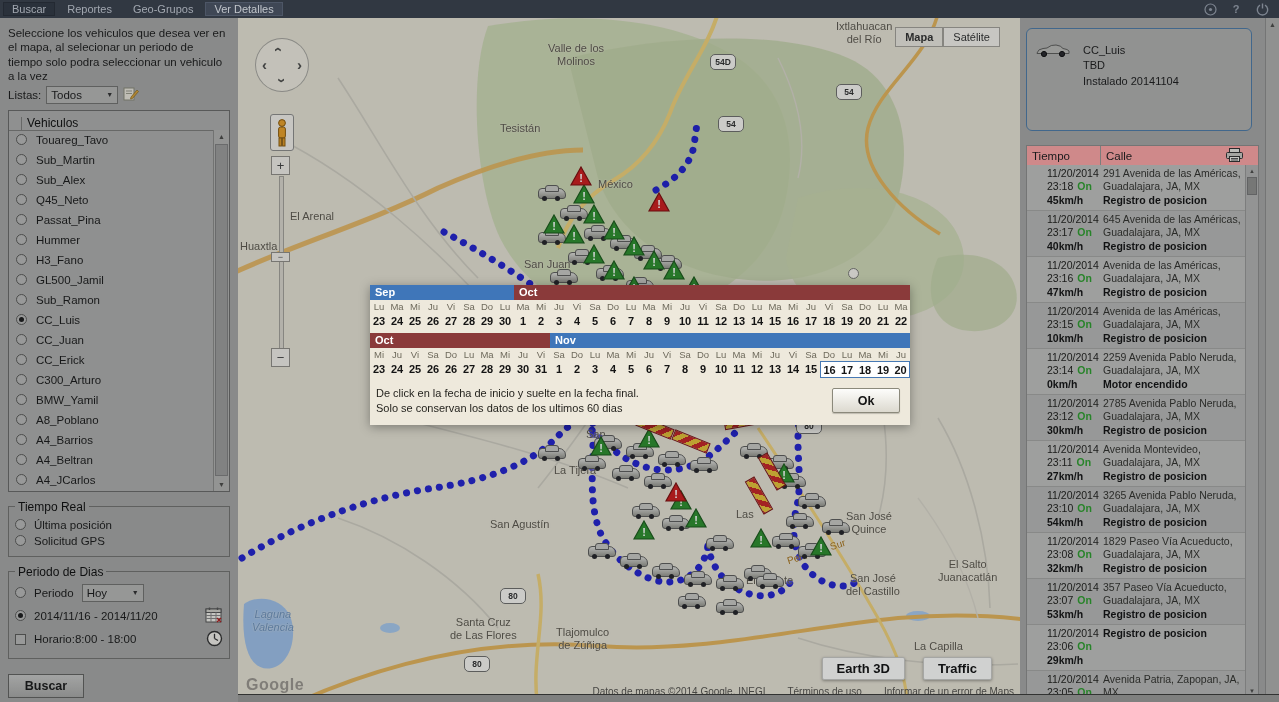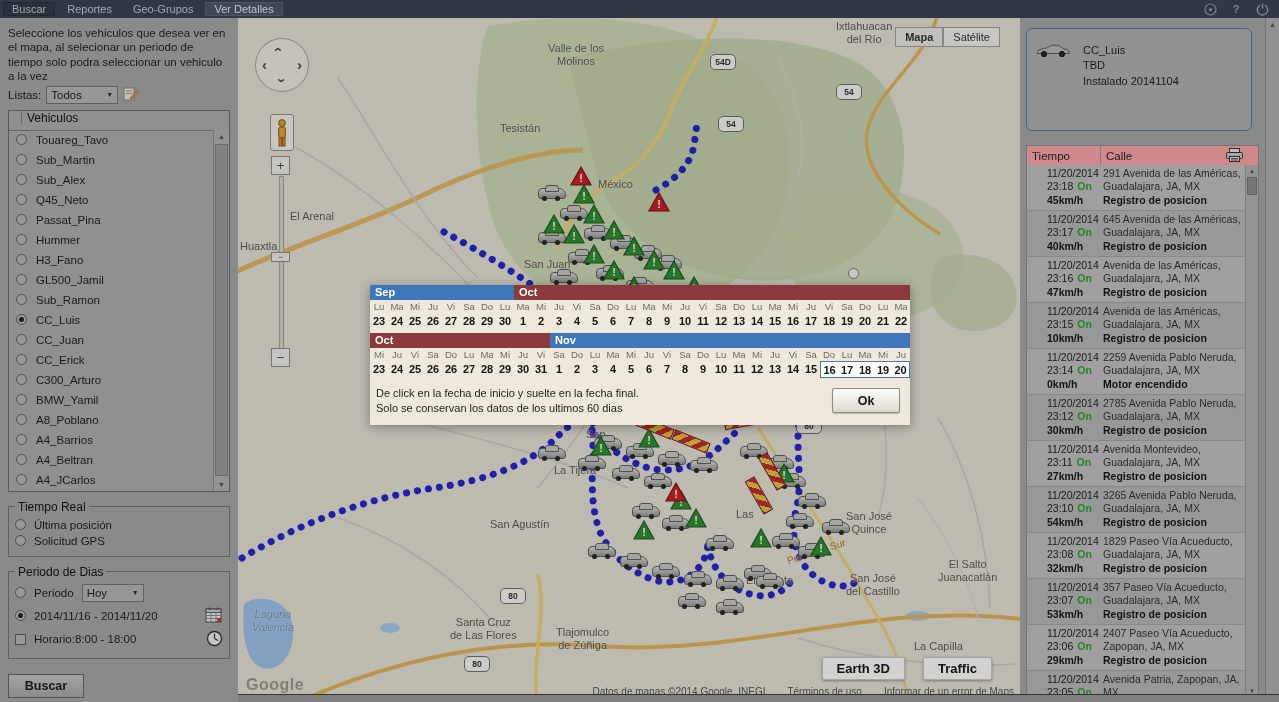--- a/index.html
+++ b/index.html
@@ -15,21 +15,21 @@
   .tb-ico{width:14px;height:14px;display:flex;align-items:center;justify-content:center;font-size:11px;font-weight:bold;}
   
   .sidebar{position:absolute;left:0;top:18px;width:238px;height:684px;background:#a7a7a5;
            box-sizing:border-box;padding:8px 8px 0 8px;z-index:10;}
   .intro{font-size:11.5px;color:#1d1d1d;line-height:1.26;}
   .listas-row{display:flex;align-items:center;gap:5px;margin-top:2px;font-size:11.5px;color:#1d1d1d;}
   .sel-box{background:#b6b6b4;border:1px solid #737371;height:16px;min-width:62px;display:flex;
            align-items:center;justify-content:space-between;padding:0 4px;font-size:11.5px;cursor:pointer;}
   .sel-box .arr{font-size:7px;color:#333;margin-left:6px;}
   .veh-box{margin-top:6px;border:1px solid #6b6b69;height:382px;position:relative;background:#aeaeac;box-sizing:border-box;}
-  .veh-header{height:19px;border-bottom:1px solid #7d7d7b;display:flex;align-items:flex-start;font-size:12px;color:#111;}
+  .veh-header{height:19px;border-bottom:1px solid #7d7d7b;display:flex;align-items:flex-end;font-size:12px;color:#111;}
   .hdr-div{width:1px;height:13px;background:#7d7d7b;margin:0 5px 0 12px;}
   .veh-list{position:absolute;left:0;top:19px;bottom:0;right:15px;overflow:hidden;}
   .veh-item{height:20px;display:flex;align-items:center;padding-left:7px;gap:9px;font-size:11.5px;color:#1c1c1c;cursor:pointer;}
   .radio{width:11px;height:11px;border-radius:50%;border:1px solid #5c5c5a;background:#b9b9b7;flex:0 0 auto;box-sizing:border-box;}
   .radio.sel{display:flex;align-items:center;justify-content:center;}
   .radio.sel::after{content:"";width:5px;height:5px;border-radius:50%;background:#1d1d1d;}
   .veh-scroll{position:absolute;right:0;top:19px;bottom:0;width:15px;background:#b2b2b0;border-left:1px solid #8a8a88;}
   .vs-arr{height:13px;display:flex;align-items:center;justify-content:center;font-size:7px;color:#4c4c4a;}
   .vs-arr.dn{position:absolute;bottom:0;left:0;right:0;}
   .vs-thumb{position:absolute;left:1px;right:1px;top:14px;bottom:15px;background:#9d9d9b;border:1px solid #808080;}
@@ -717,21 +717,20 @@
             <div class="evt">Registro de posicion</div>
           </div>
         </div>
         <div class="trow">
           <div class="tcol1">
             <div>11/20/2014</div>
             <div>23:06<span class="on">On</span></div>
             <div class="spd">29km/h</div>
           </div>
           <div class="tcol2">
-            <div>2407 Paseo Vía Acueducto, Zapopan, JA, MX</div>
             <div class="evt">Registro de posicion</div>
           </div>
         </div>
         <div class="trow">
           <div class="tcol1">
             <div>11/20/2014</div>
             <div>23:05<span class="on">On</span></div>
           </div>
           <div class="tcol2">
             <div>Avenida Patria, Zapopan, JA, MX</div>

